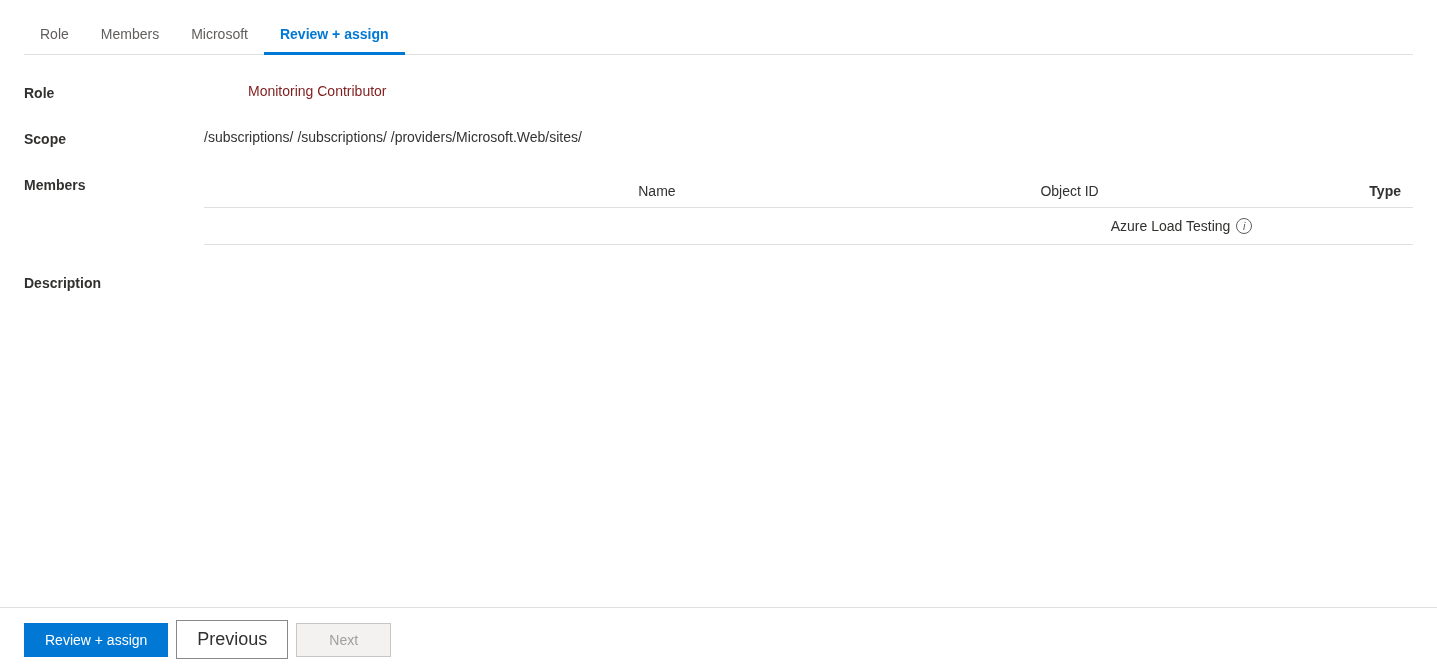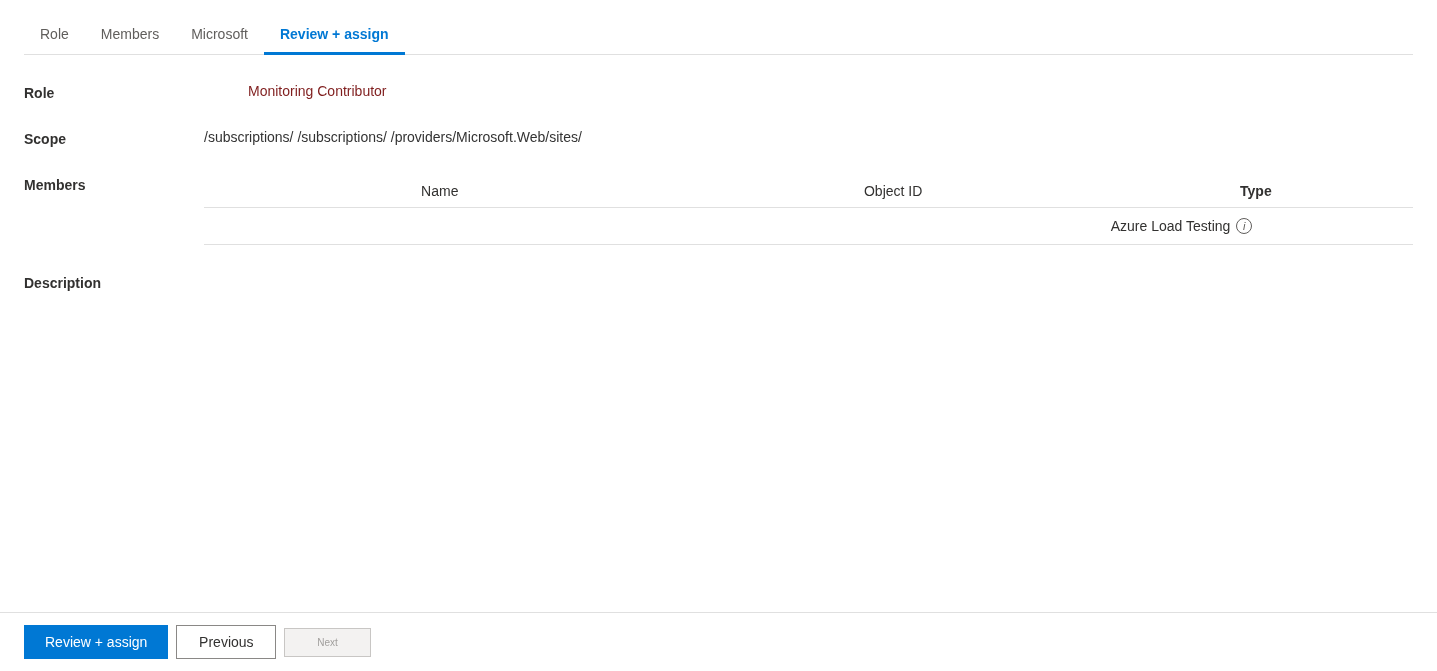--- a/index.html
+++ b/index.html
@@ -85,21 +85,21 @@
       margin-right: 0;
     }
 
     
     .members-table {
       width: 100%;
       border-collapse: collapse;
     }
 
     .members-table th {
-      text-align: center;
+      text-align: right;
       font-weight: 400;
       color: #323130;
       padding: 8px 12px 8px 0;
       border-bottom: 1px solid #e0e0e0;
       font-size: 14px;
     }
 
     .members-table td {
       padding: 10px 12px 10px 0;
       border-bottom: 1px solid #e0e0e0;
@@ -151,31 +151,31 @@
       font-size: 14px;
       cursor: pointer;
       min-width: 130px;
     }
 
     .btn-secondary {
       background: #fff;
       color: #323130;
       border: 1px solid #8a8886;
       padding: 8px 20px;
-      font-size: 14px;
+      font-size: 18px;
       cursor: pointer;
       min-width: 100px;
     }
 
     .btn-disabled {
       background: #f3f2f1;
       color: #a19f9d;
       border: 1px solid #c8c6c4;
       padding: 8px 32px;
-      font-size: 10px;
+      font-size: 14px;
       cursor: not-allowed;
       min-width: 80px;
     }
   </style>
 </head>
 <body>
 
 <div class="main-content">
 
   <div class="tabs">

